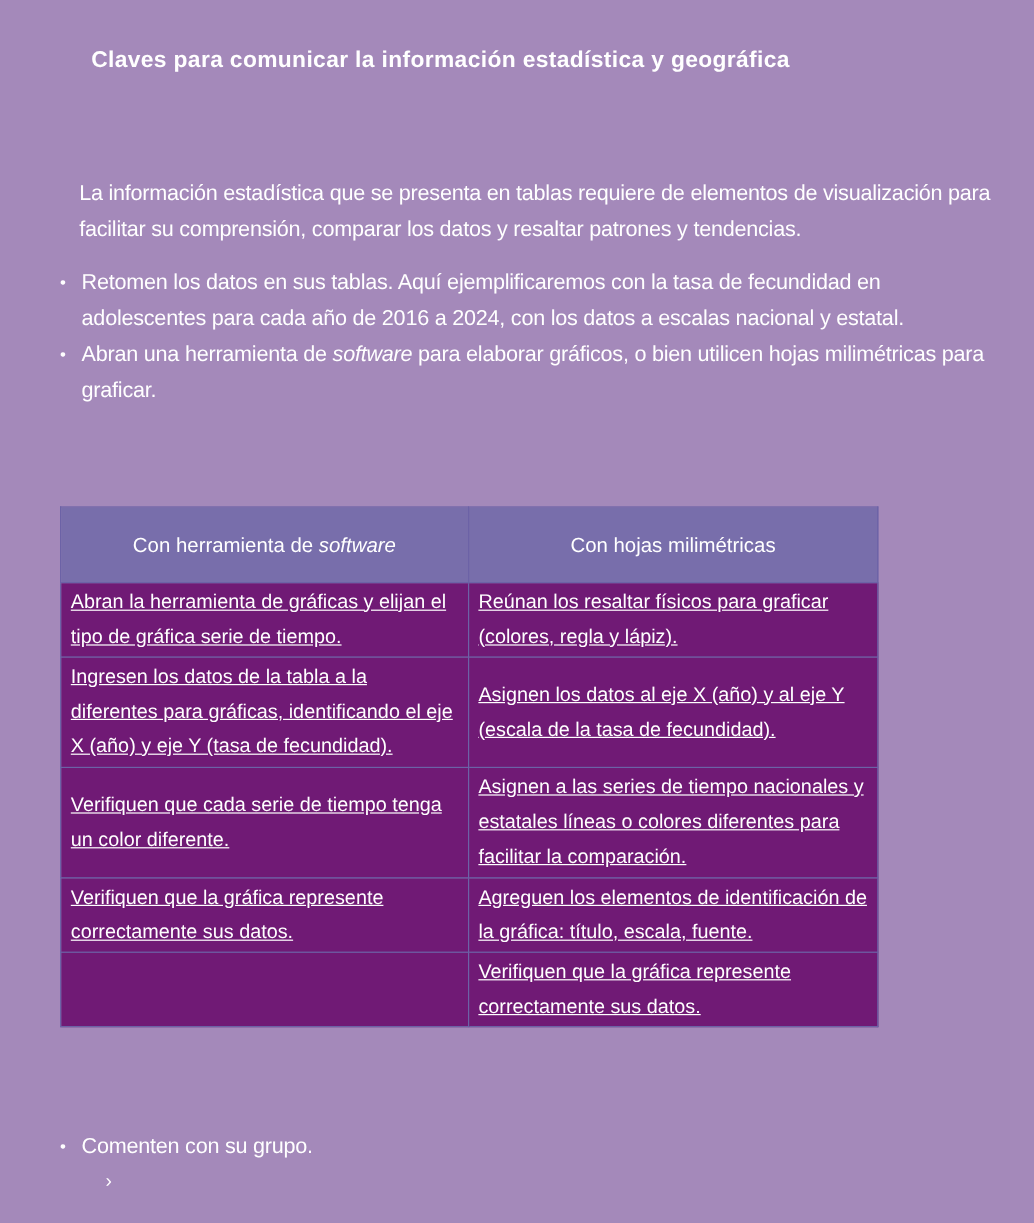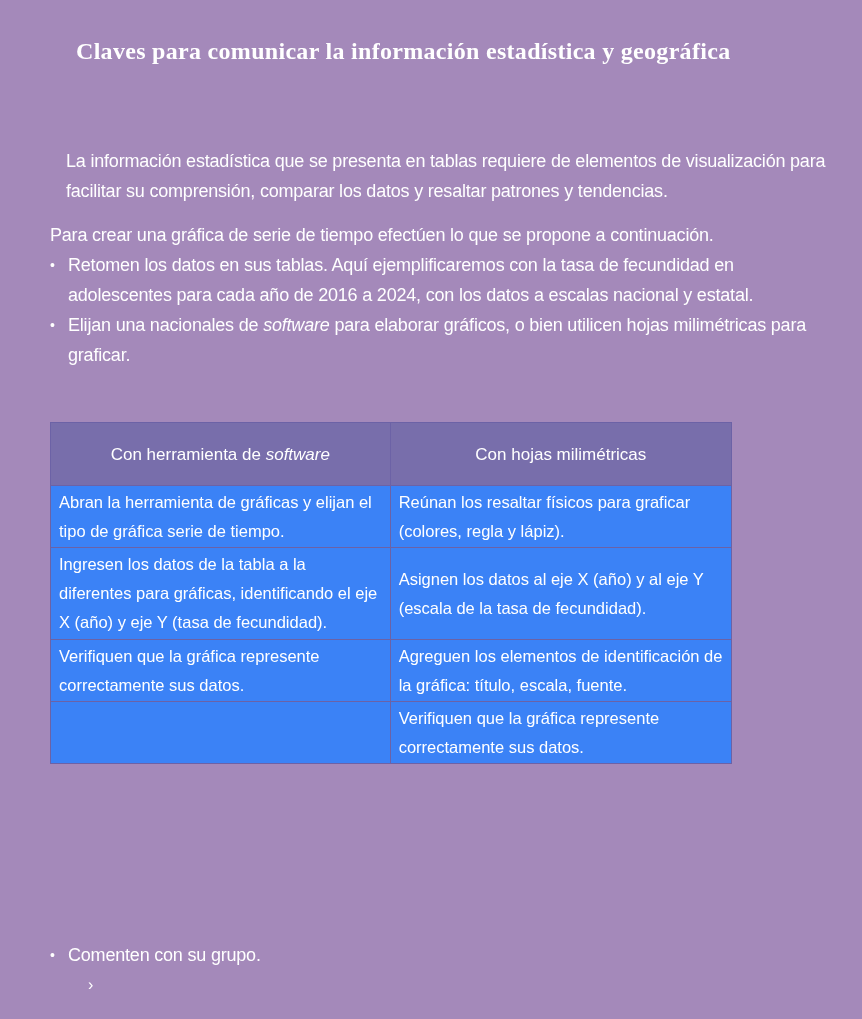--- a/index.html
+++ b/index.html
@@ -5,22 +5,22 @@
   html, body { margin: 0; padding: 0; }
   body {
     width: 862px; height: 1019px; overflow: hidden;
     background: #a489ba;
     font-family: "Liberation Sans", sans-serif;
     color: #ffffff;
     position: relative;
   }
   .title {
     position: absolute; left: 76px; top: 36px; width: 700px;
-    font-family: Liberation Serif, serif;
-    font-weight: bold; font-size: 24px; line-height: 30px;
+    font-family: Liberation Sans, sans-serif;
+    font-weight: bold; font-size: 19px; line-height: 30px;
     letter-spacing: 0.3px;
     margin: 0;
   }
   .intro {
     position: absolute; left: 50px; top: 130px; width: 790px;
     font-size: 18px; line-height: 30px; margin: 16px;
     letter-spacing: -0.2px;
   }
   .steps {
     position: absolute; left: 50px; top: 220px; width: 790px;
@@ -38,51 +38,51 @@
     width: 682px; border-collapse: collapse;
     font-size: 16.5px; line-height: 29px;
   }
   table.cmp th {
     background: #786eab; color: #fff;
     font-weight: normal; height: 60px;
     text-align: center; font-size: 17px;
     border: 1.5px solid #6c62a6;
   }
   table.cmp td {
-    background: #3b82f6;
+    background: #701a75;
     border: 1.5px solid #6c62a6;
     padding: 1px 8px 1px 8px;
     vertical-align: middle;
+    text-decoration: underline;
   }
   table.cmp col.c1 { width: 382px; }
   table.cmp col.c2 { width: 384px; }
   .closing {
     position: absolute; left: 50px; top: 940px; width: 780px;
     font-size: 18px; line-height: 30px; letter-spacing: -0.2px;
   }
   .closing .sub { position: relative; padding-left: 70px; }
   .closing .sub .chev { position: absolute; left: 38px; top: 0; font-size: 16px; }
 </style>
 </head>
 <body>
 
 <h1 class="title">Claves para comunicar la información estadística y geográfica</h1>
 
 <p class="intro">La información estadística que se presenta en tablas requiere de elementos de visualización para facilitar su comprensión, comparar los datos y resaltar patrones y tendencias.</p>
 
 <div class="steps">
-  <p>Para crear una gráfica de serie de tiempo efectúen lo que se propone a continuación.</p>
   <ul class="bullet-list">
     <li>
       <span class="dot">•</span>
       <span>Retomen los datos en sus tablas. Aquí ejemplificaremos con la tasa de fecundidad en adolescentes para cada año de 2016 a 2024, con los datos a escalas nacional y estatal.</span>
     </li>
     <li>
       <span class="dot">•</span>
-      <span>Elijan una nacionales de </span><em>software</em><span> para elaborar gráficos, o bien utilicen hojas milimétricas para graficar.</span>
+      <span>Abran una herramienta de </span><em>software</em><span> para elaborar gráficos, o bien utilicen hojas milimétricas para graficar.</span>
     </li>
   </ul>
 </div>
 
 <table class="cmp">
   <colgroup>
       <col class="c1">
       <col class="c2">
     </colgroup>
   <thead>
@@ -92,20 +92,24 @@
     </tr>
   </thead>
   <tbody id="tbody">
       <tr style="height: 62px;">
         <td>Abran la herramienta de gráficas y elijan el tipo de gráfica serie de tiempo.</td>
         <td>Reúnan los resaltar físicos para graficar (colores, regla y lápiz).</td>
       </tr>
       <tr style="height: 92px;">
         <td>Ingresen los datos de la tabla a la diferentes para gráficas, identificando el eje X (año) y eje Y (tasa de fecundidad).</td>
         <td>Asignen los datos al eje X (año) y al eje Y (escala de la tasa de fecundidad).</td>
+      </tr>
+      <tr style="height: 92px;">
+        <td>Verifiquen que cada serie de tiempo tenga un color diferente.</td>
+        <td>Asignen a las series de tiempo nacionales y estatales líneas o colores diferentes para facilitar la comparación.</td>
       </tr>
       <tr style="height: 62px;">
         <td>Verifiquen que la gráfica represente correctamente sus datos.</td>
         <td>Agreguen los elementos de identificación de la gráfica: título, escala, fuente.</td>
       </tr>
       <tr style="height: 62px;">
         <td></td>
         <td>Verifiquen que la gráfica represente correctamente sus datos.</td>
       </tr>
     </tbody>

